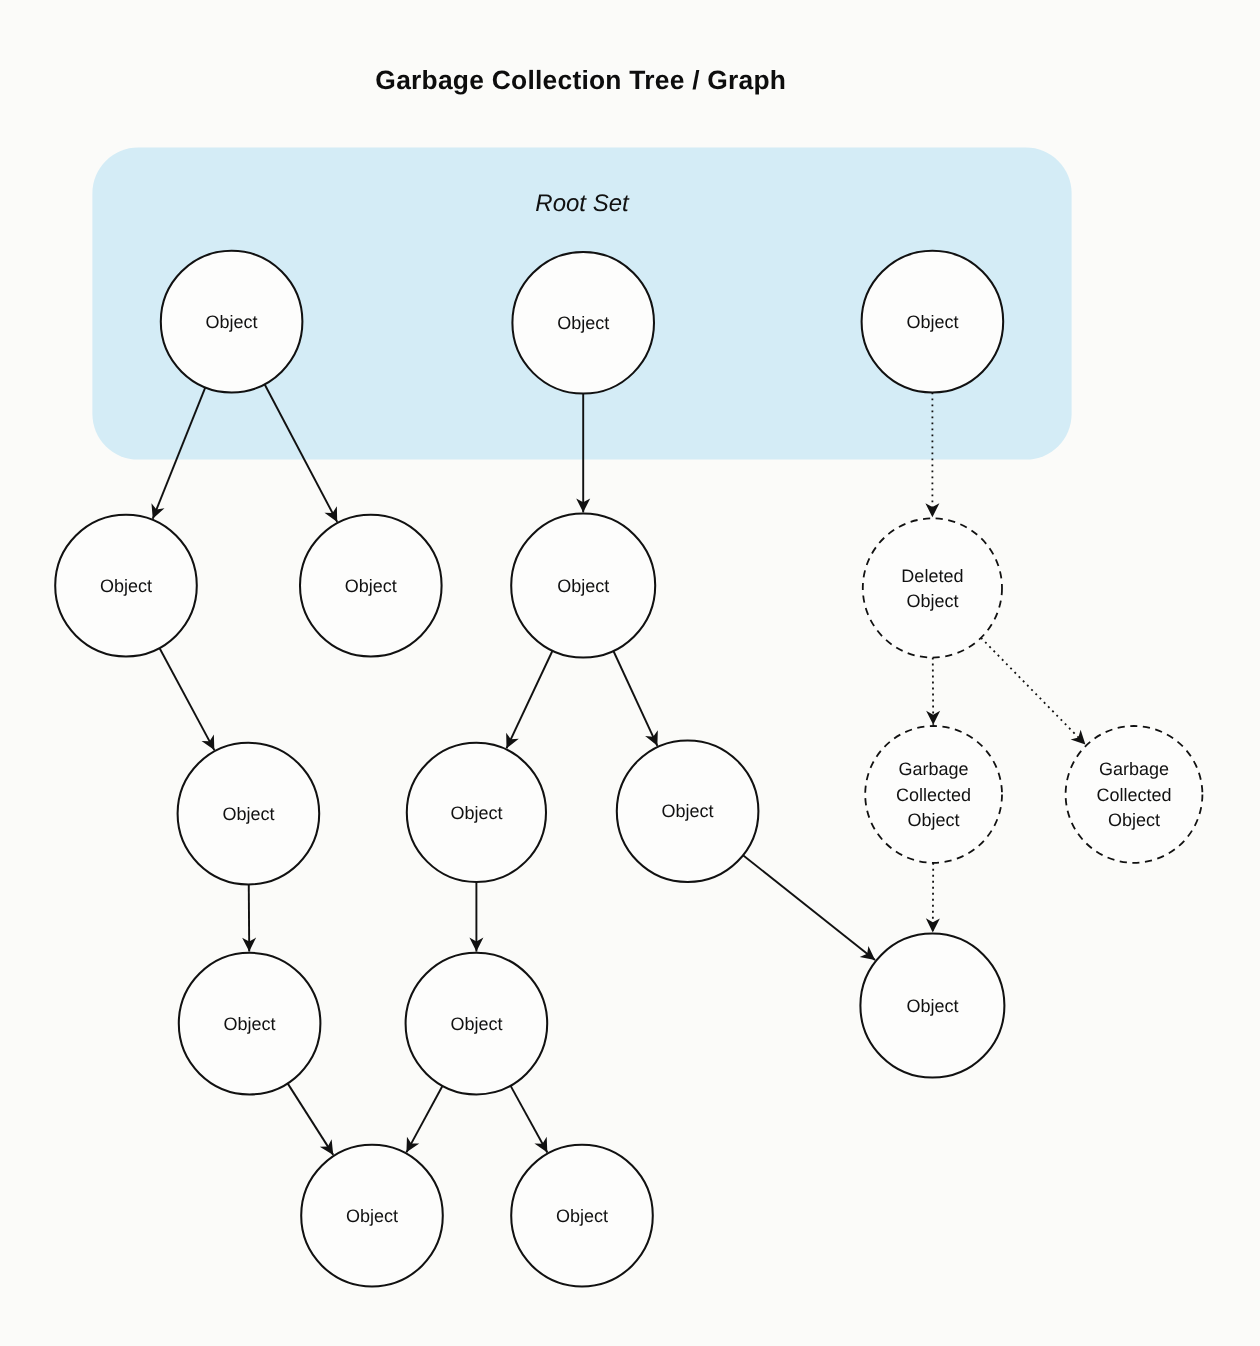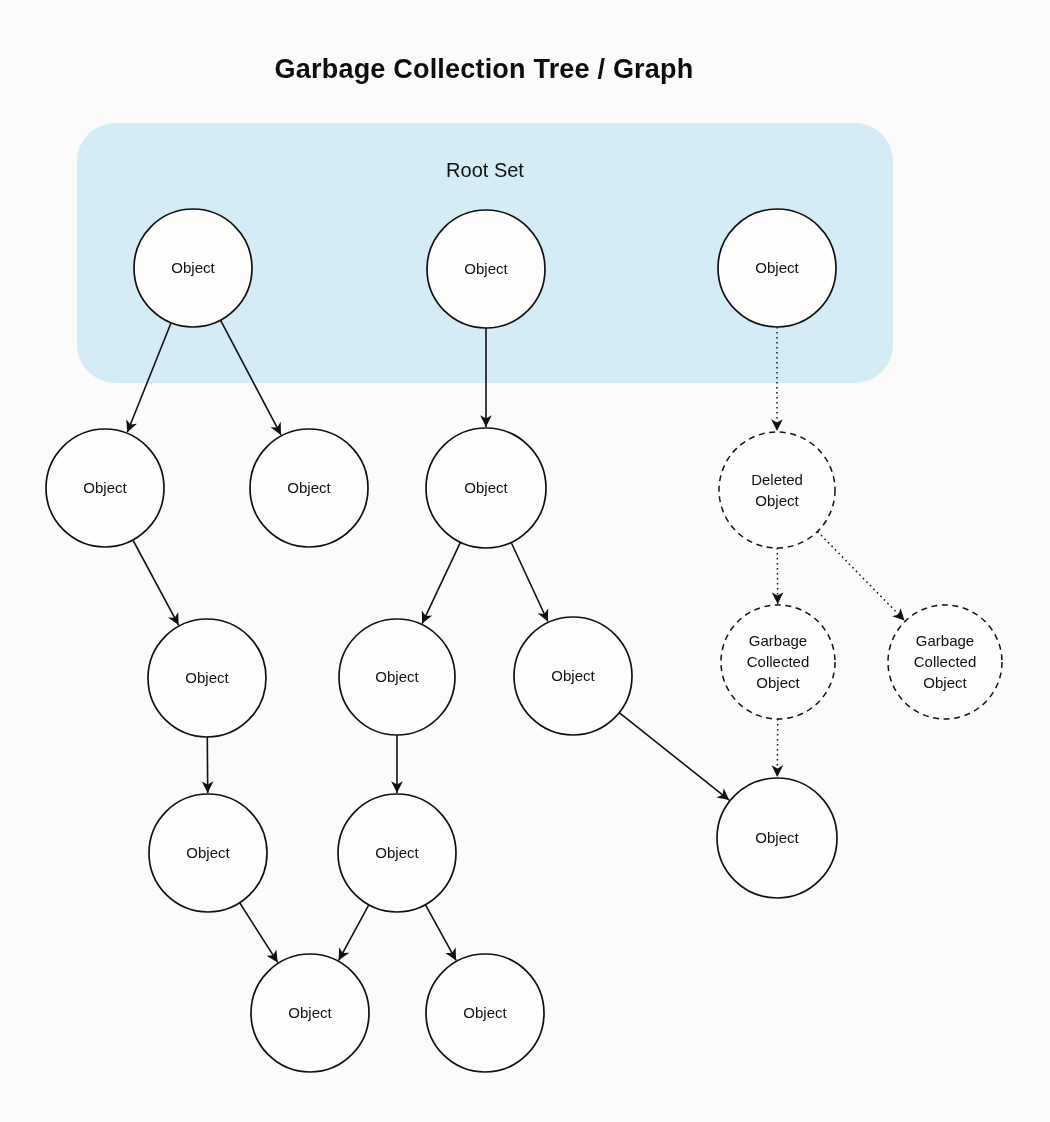--- a/index.html
+++ b/index.html
@@ -10,39 +10,40 @@
     overflow: hidden;
     font-family: "Liberation Sans", sans-serif;
     background: #FBFBF9;
   }
   .title {
     position: absolute;
     left: 0;
     top: 54px;
     width: 968px;
     text-align: center;
-    font-size: 27px;
+    font-size: 22px;
     font-weight: bold;
     color: #0d0d0d;
     letter-spacing: 0.2px;
   }
   .root-set {
     position: absolute;
     left: 77px;
     top: 123px;
     width: 816px;
     height: 260px;
     border-radius: 38px;
     background: #D4ECF6;
   }
   .root-set-label {
     margin-top: 36px;
     text-align: center;
     font-size: 20px;
     color: #111111;
+    font-style: italic;
   }
   svg.diagram {
     position: absolute;
     left: 0;
     top: 0;
   }
   .edge { stroke: #111111; stroke-width: 1.6; fill: none; }
   .edge.dotted { stroke-width: 1.5; stroke-dasharray: 1.6 3.4; }
   .node-circle { fill: #FDFDFC; stroke: #111111; stroke-width: 1.7; }
   .node-circle.dashed { stroke-width: 1.5; stroke-dasharray: 6 4.6; }

